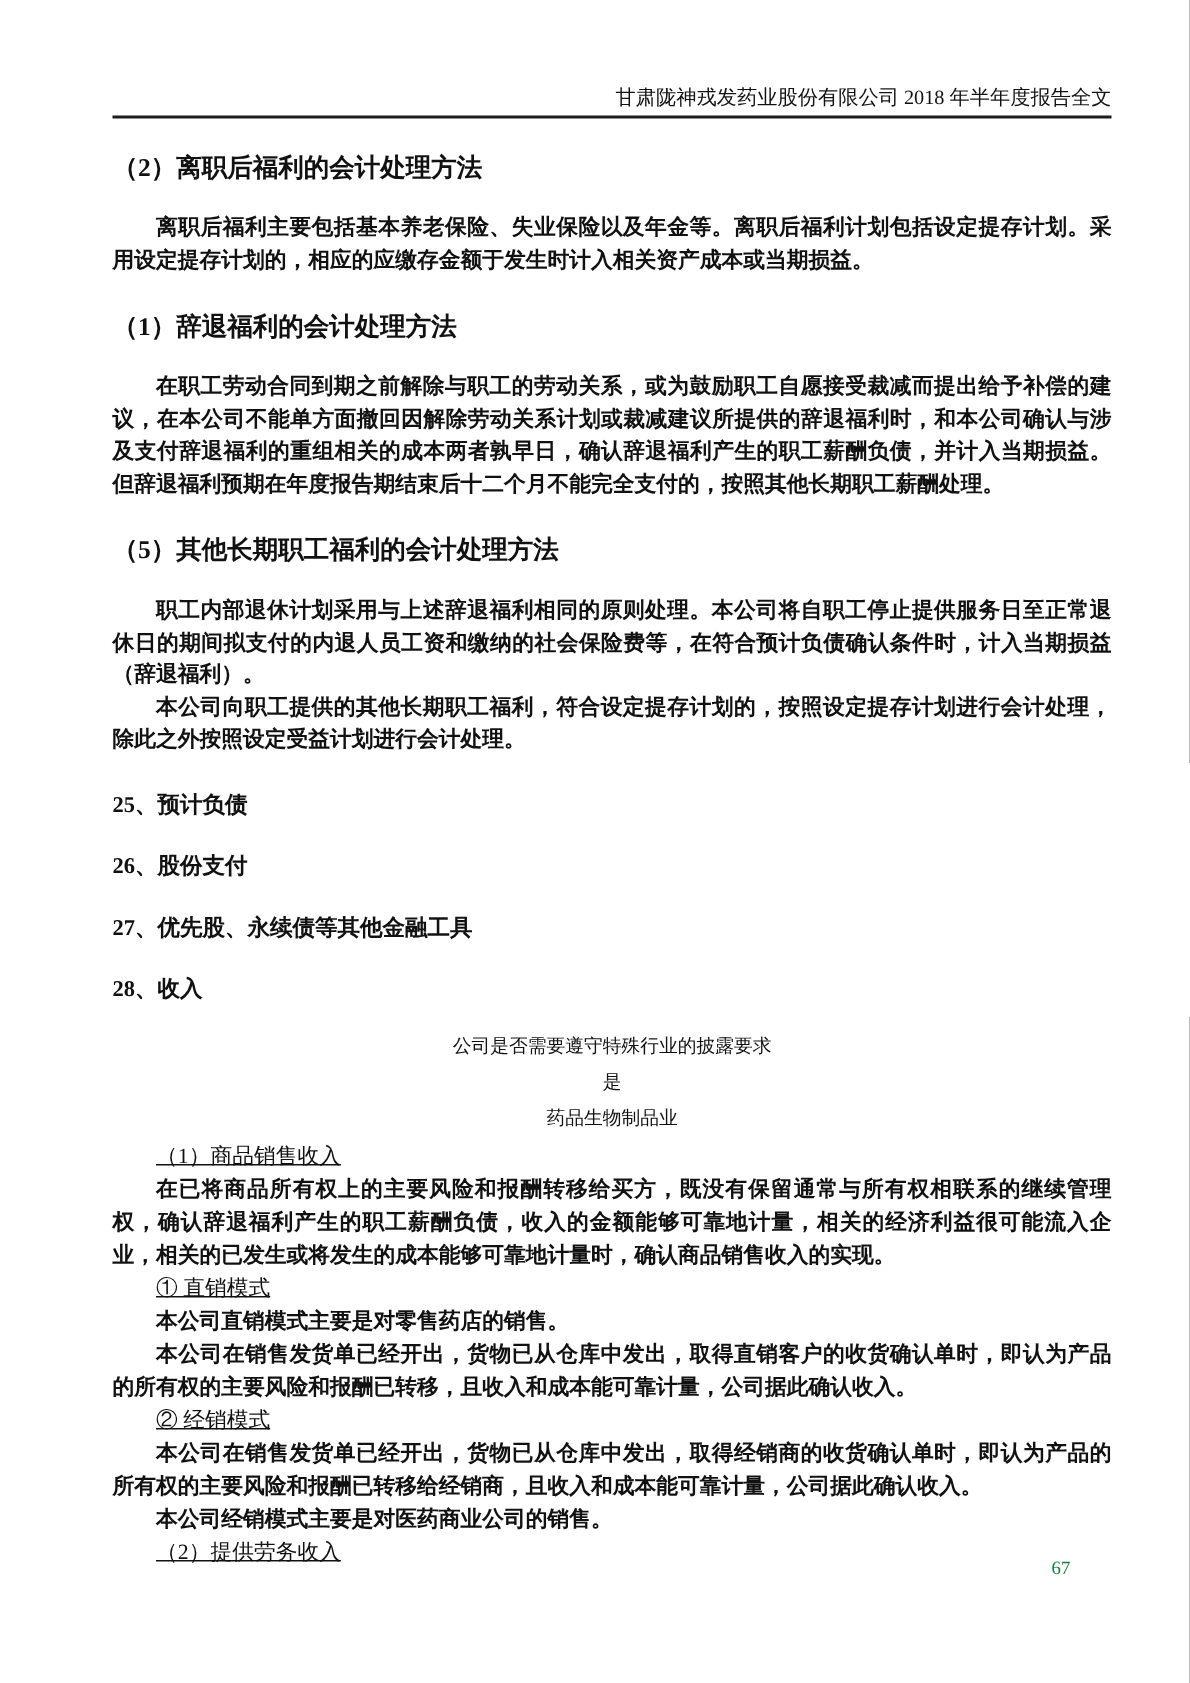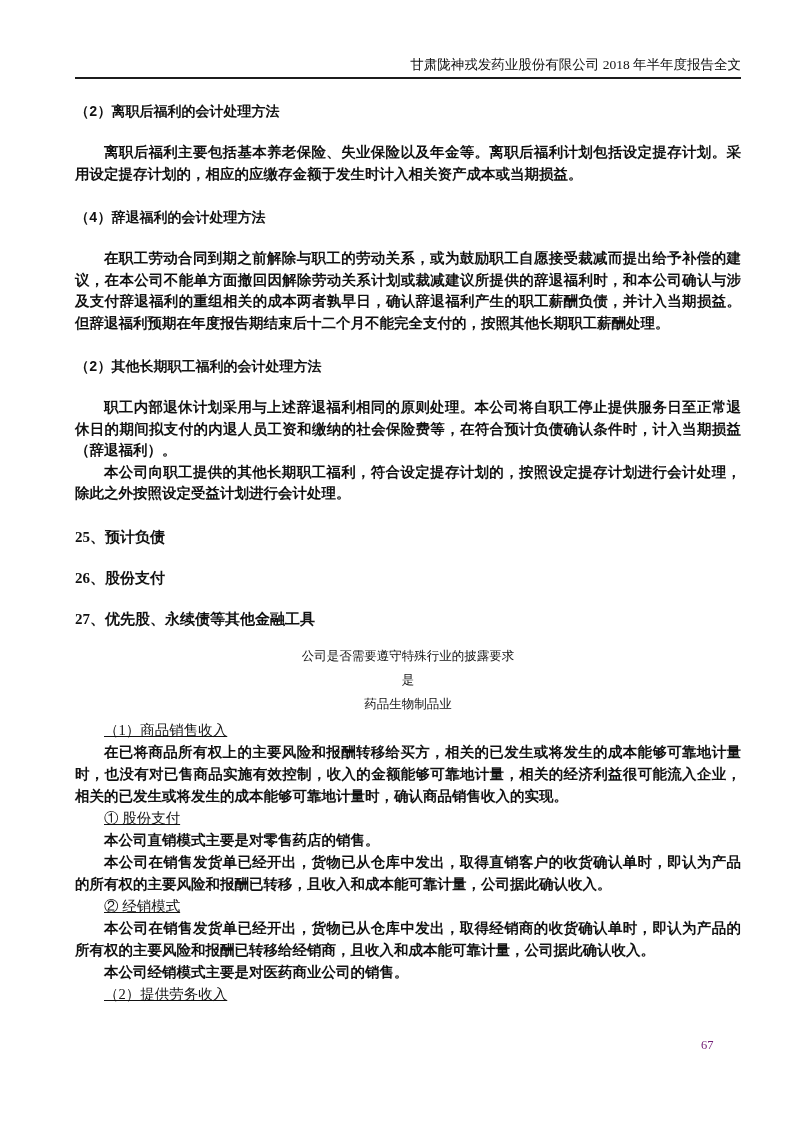--- a/index.html
+++ b/index.html
@@ -26,24 +26,23 @@
   .doc-header {
     text-align: right;
     font-size: 13.5px;
     line-height: 17px;
     padding-bottom: 4px;
     border-bottom: 2px solid #1c1c1c;
     color: #111;
   }
   .h-sub {
     font-weight: bold;
-    font-size: 14px;
+    font-size: 17px;
     line-height: 20px;
     margin: 23px 0 0 0;
-    font-family: Liberation Mono, monospace;
   }
   .h-num {
     font-weight: bold;
     font-size: 15px;
     line-height: 20px;
     margin: 22px 0 0 0;
   }
   .h-num + .h-num { margin-top: 21px; }
   .para {
     font-size: 14.5px;
@@ -74,55 +73,56 @@
     margin: 0;
     text-indent: 2em;
     text-align: justify;
     text-decoration: underline;
   }
   .page-number {
     position: absolute;
     left: 701px;
     top: 1038px;
     font-size: 12.5px;
-    color: #701a75;
+    color: #15803d;
   }
 </style>
 </head>
 <body>
 
 <div class="page">
   <div class="content">
 
     <div class="doc-header">甘肃陇神戎发药业股份有限公司 2018 年半年度报告全文</div>
 
     <h3 class="h-sub">（2）离职后福利的会计处理方法</h3>
     <p class="para first">离职后福利主要包括基本养老保险、失业保险以及年金等。离职后福利计划包括设定提存计划。采用设定提存计划的，相应的应缴存金额于发生时计入相关资产成本或当期损益。</p>
 
-    <h3 class="h-sub">（4）辞退福利的会计处理方法</h3>
+    <h3 class="h-sub">（1）辞退福利的会计处理方法</h3>
     <p class="para first">在职工劳动合同到期之前解除与职工的劳动关系，或为鼓励职工自愿接受裁减而提出给予补偿的建议，在本公司不能单方面撤回因解除劳动关系计划或裁减建议所提供的辞退福利时，和本公司确认与涉及支付辞退福利的重组相关的成本两者孰早日，确认辞退福利产生的职工薪酬负债，并计入当期损益。但辞退福利预期在年度报告期结束后十二个月不能完全支付的，按照其他长期职工薪酬处理。</p>
 
-    <h3 class="h-sub">（2）其他长期职工福利的会计处理方法</h3>
+    <h3 class="h-sub">（5）其他长期职工福利的会计处理方法</h3>
     <p class="para first">职工内部退休计划采用与上述辞退福利相同的原则处理。本公司将自职工停止提供服务日至正常退休日的期间拟支付的内退人员工资和缴纳的社会保险费等，在符合预计负债确认条件时，计入当期损益（辞退福利）。</p>
     <p class="para gap-s4">本公司向职工提供的其他长期职工福利，符合设定提存计划的，按照设定提存计划进行会计处理，除此之外按照设定受益计划进行会计处理。</p>
 
     <h3 class="h-num">25、预计负债</h3>
     <h3 class="h-num">26、股份支付</h3>
     <h3 class="h-num">27、优先股、永续债等其他金融工具</h3>
+    <h3 class="h-num">28、收入</h3>
 
     <div class="small-block">
       <p class="small-line">公司是否需要遵守特殊行业的披露要求</p>
       <p class="small-line">是</p>
       <p class="small-line">药品生物制品业</p>
     </div>
 
     <div class="tight">
       <p class="body-line">（1）商品销售收入</p>
-      <p class="para">在已将商品所有权上的主要风险和报酬转移给买方，相关的已发生或将发生的成本能够可靠地计量时，也没有对已售商品实施有效控制，收入的金额能够可靠地计量，相关的经济利益很可能流入企业，相关的已发生或将发生的成本能够可靠地计量时，确认商品销售收入的实现。</p>
-      <p class="body-line">① 股份支付</p>
+      <p class="para">在已将商品所有权上的主要风险和报酬转移给买方，既没有保留通常与所有权相联系的继续管理权，确认辞退福利产生的职工薪酬负债，收入的金额能够可靠地计量，相关的经济利益很可能流入企业，相关的已发生或将发生的成本能够可靠地计量时，确认商品销售收入的实现。</p>
+      <p class="body-line">① 直销模式</p>
       <p class="para">本公司直销模式主要是对零售药店的销售。</p>
       <p class="para">本公司在销售发货单已经开出，货物已从仓库中发出，取得直销客户的收货确认单时，即认为产品的所有权的主要风险和报酬已转移，且收入和成本能可靠计量，公司据此确认收入。</p>
       <p class="body-line">② 经销模式</p>
       <p class="para">本公司在销售发货单已经开出，货物已从仓库中发出，取得经销商的收货确认单时，即认为产品的所有权的主要风险和报酬已转移给经销商，且收入和成本能可靠计量，公司据此确认收入。</p>
       <p class="para">本公司经销模式主要是对医药商业公司的销售。</p>
       <p class="body-line">（2）提供劳务收入</p>
     </div>
 
   </div>
 

